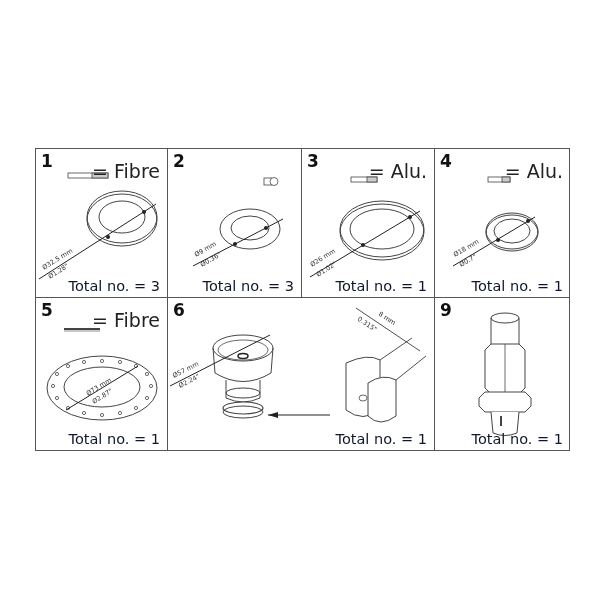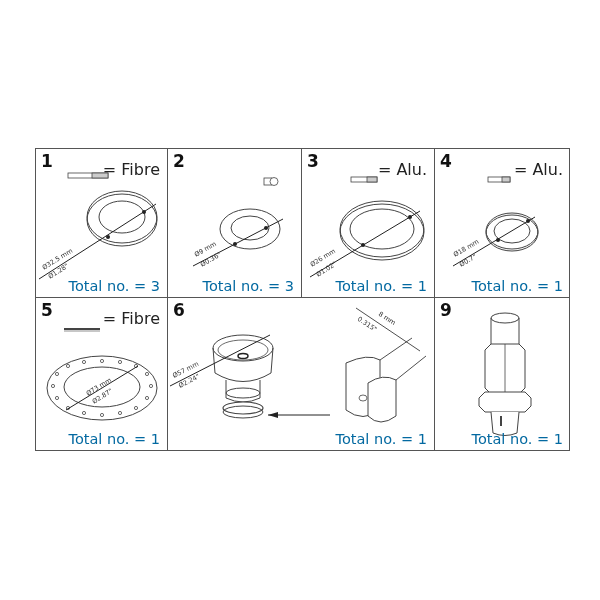--- a/index.html
+++ b/index.html
@@ -1,21 +1,21 @@
 <!DOCTYPE html>
 <html><head>
 <meta charset="utf-8">
 <style>
   html, body { margin:0; padding:0; background:#ffffff; }
   body { width:600px; height:600px; position:relative; overflow:hidden; font-family:"DejaVu Sans", sans-serif; color:#1a1a1a; }
   .grid { position:absolute; left:35px; top:148px; width:535px; height:303px; border:1.5px solid #555; box-sizing:border-box; }
   .cell { position:absolute; box-sizing:border-box; border-right:1.5px solid #555; border-bottom:1.5px solid #555; }
   .num { position:absolute; left:5px; top:2px; font-weight:bold; font-size:17px; color:#111; }
-  .total { position:absolute; right:7px; bottom:3px; font-size:14.5px; color:#0369a1; }
-  .mat { position:absolute; right:7px; top:11px; font-size:16px; color:#222; }
+  .total { position:absolute; right:7px; bottom:3px; font-size:14.5px; color:#0f172a; }
+  .mat { position:absolute; right:7px; top:11px; font-size:19px; color:#222; }
   svg { position:absolute; left:0; top:0; }
   .dim { font-size:6.5px; fill:#333; font-family:"DejaVu Sans", sans-serif; }
 </style>
 </head>
 <body>
 
 <div class="grid">
 
   <div class="cell" style="left:0;top:0;width:132px;height:149px;">
     <span class="num">1</span>

